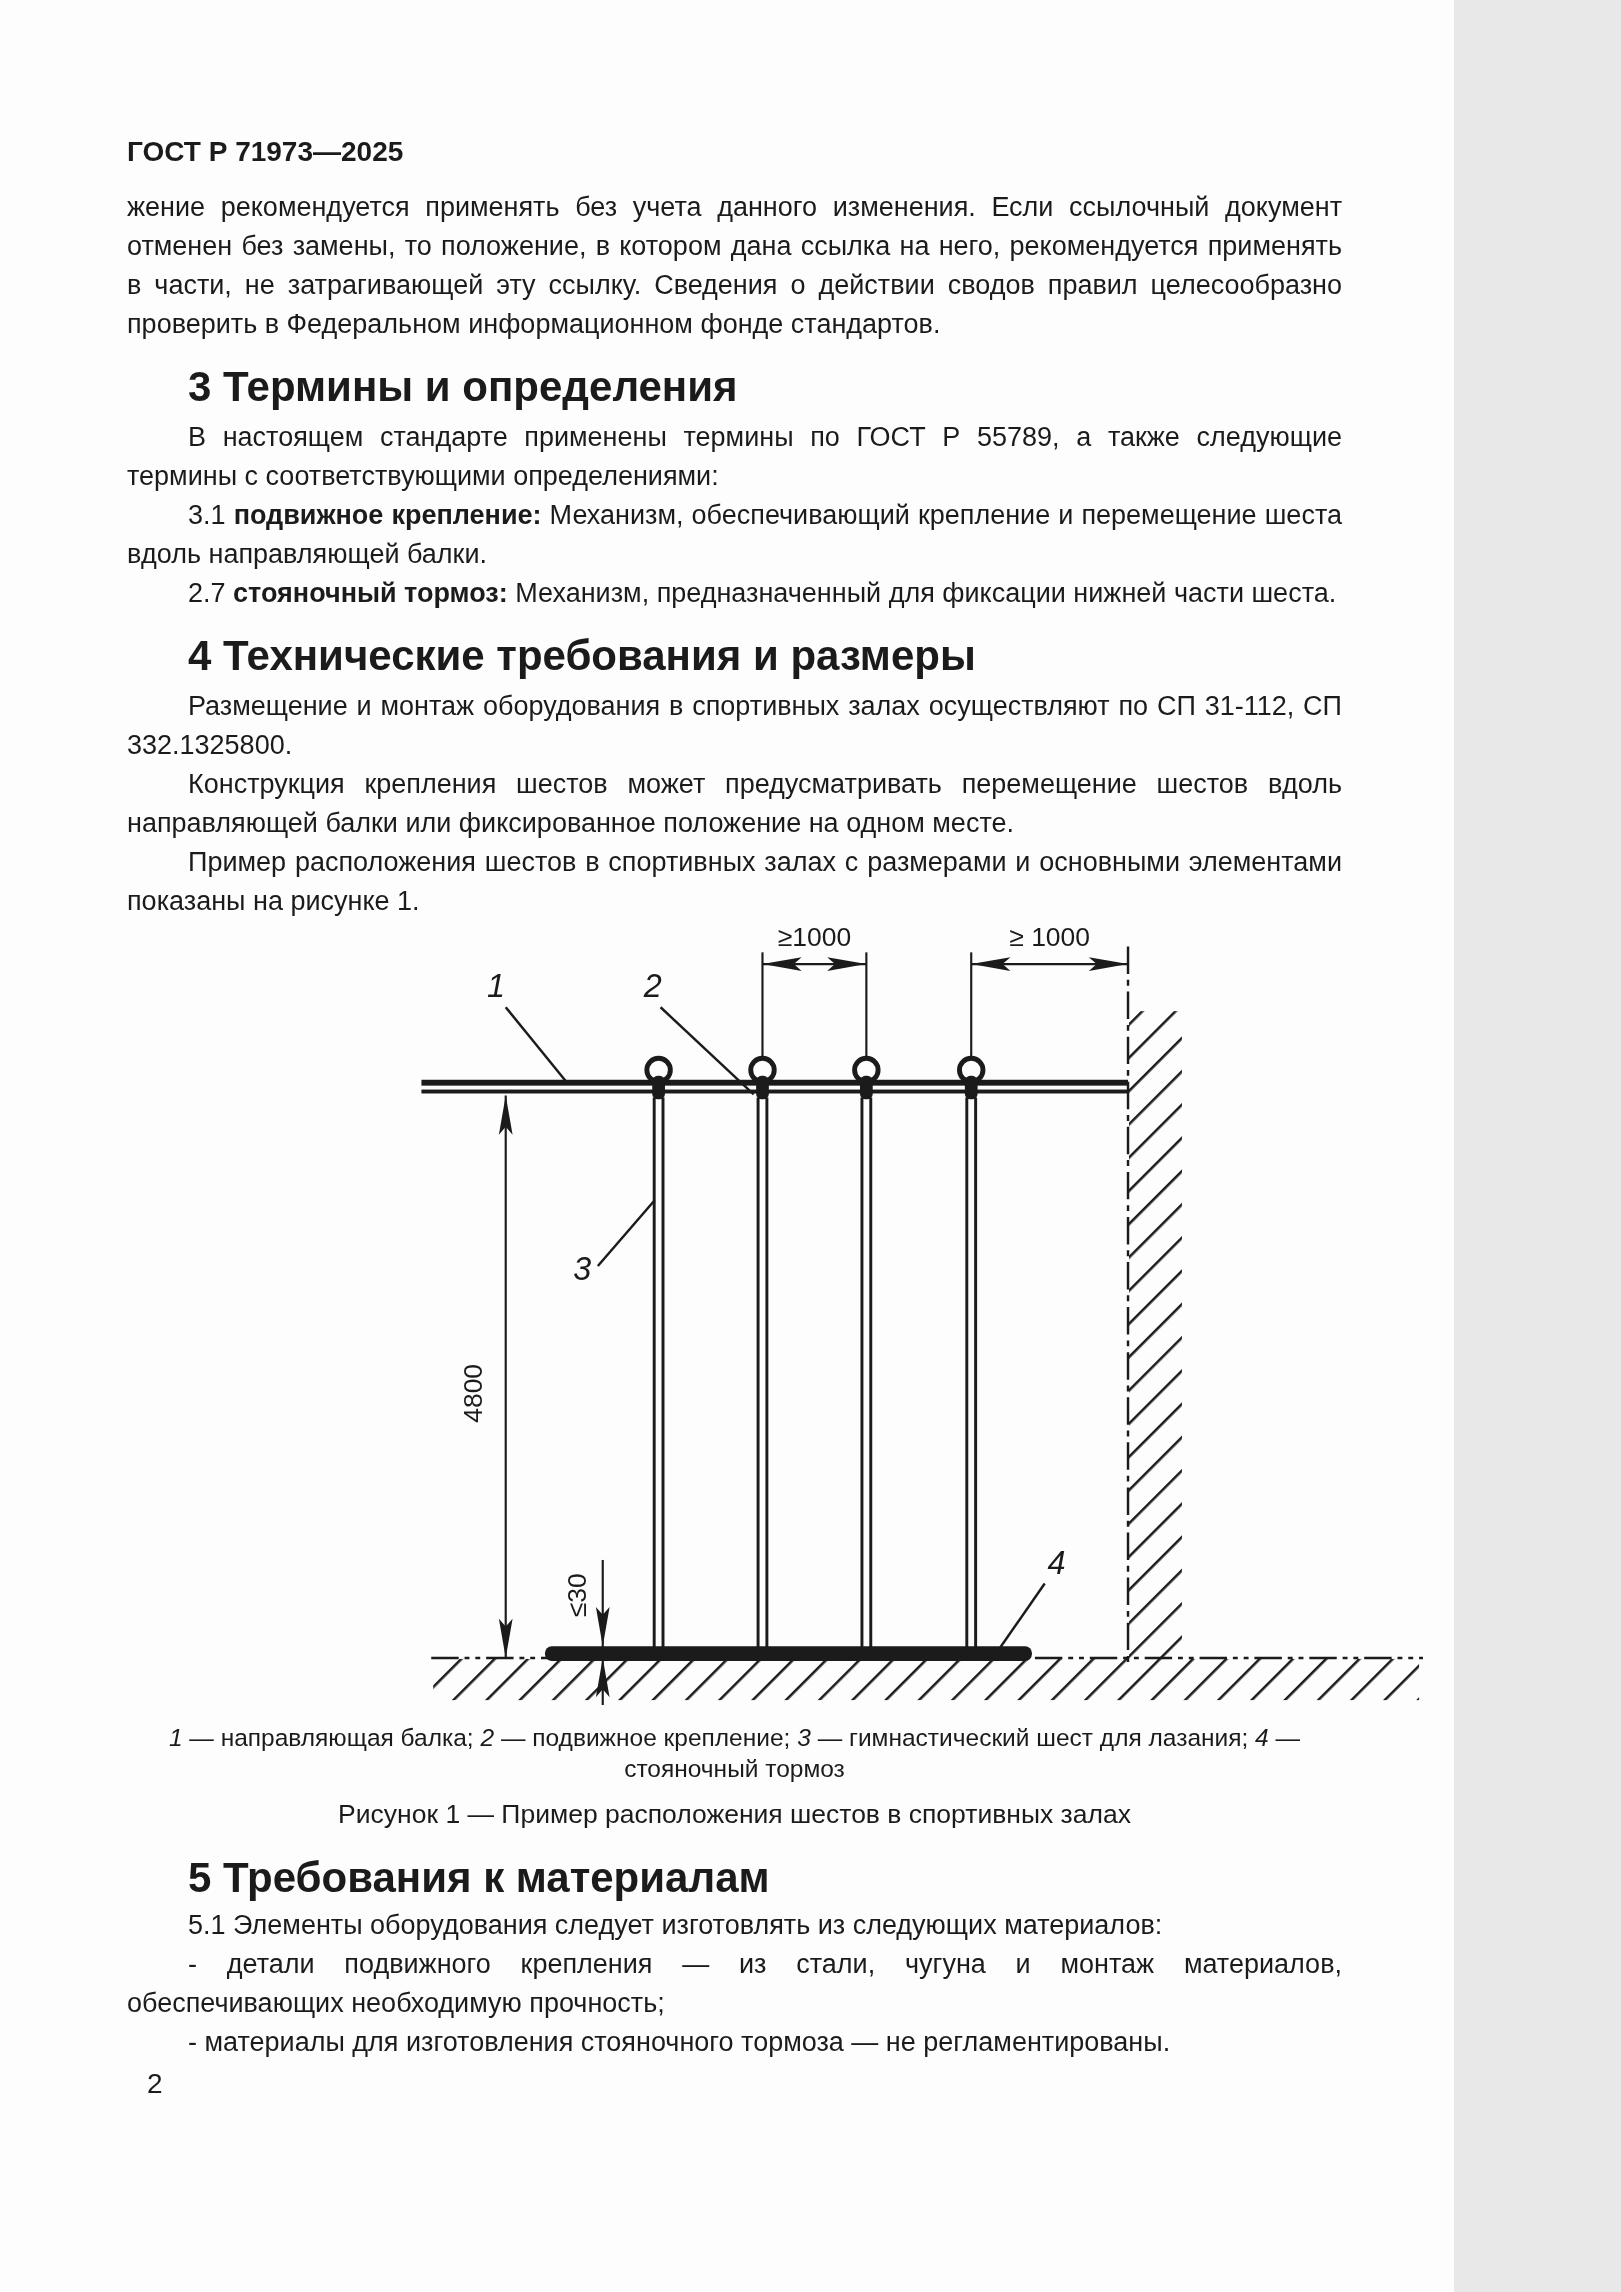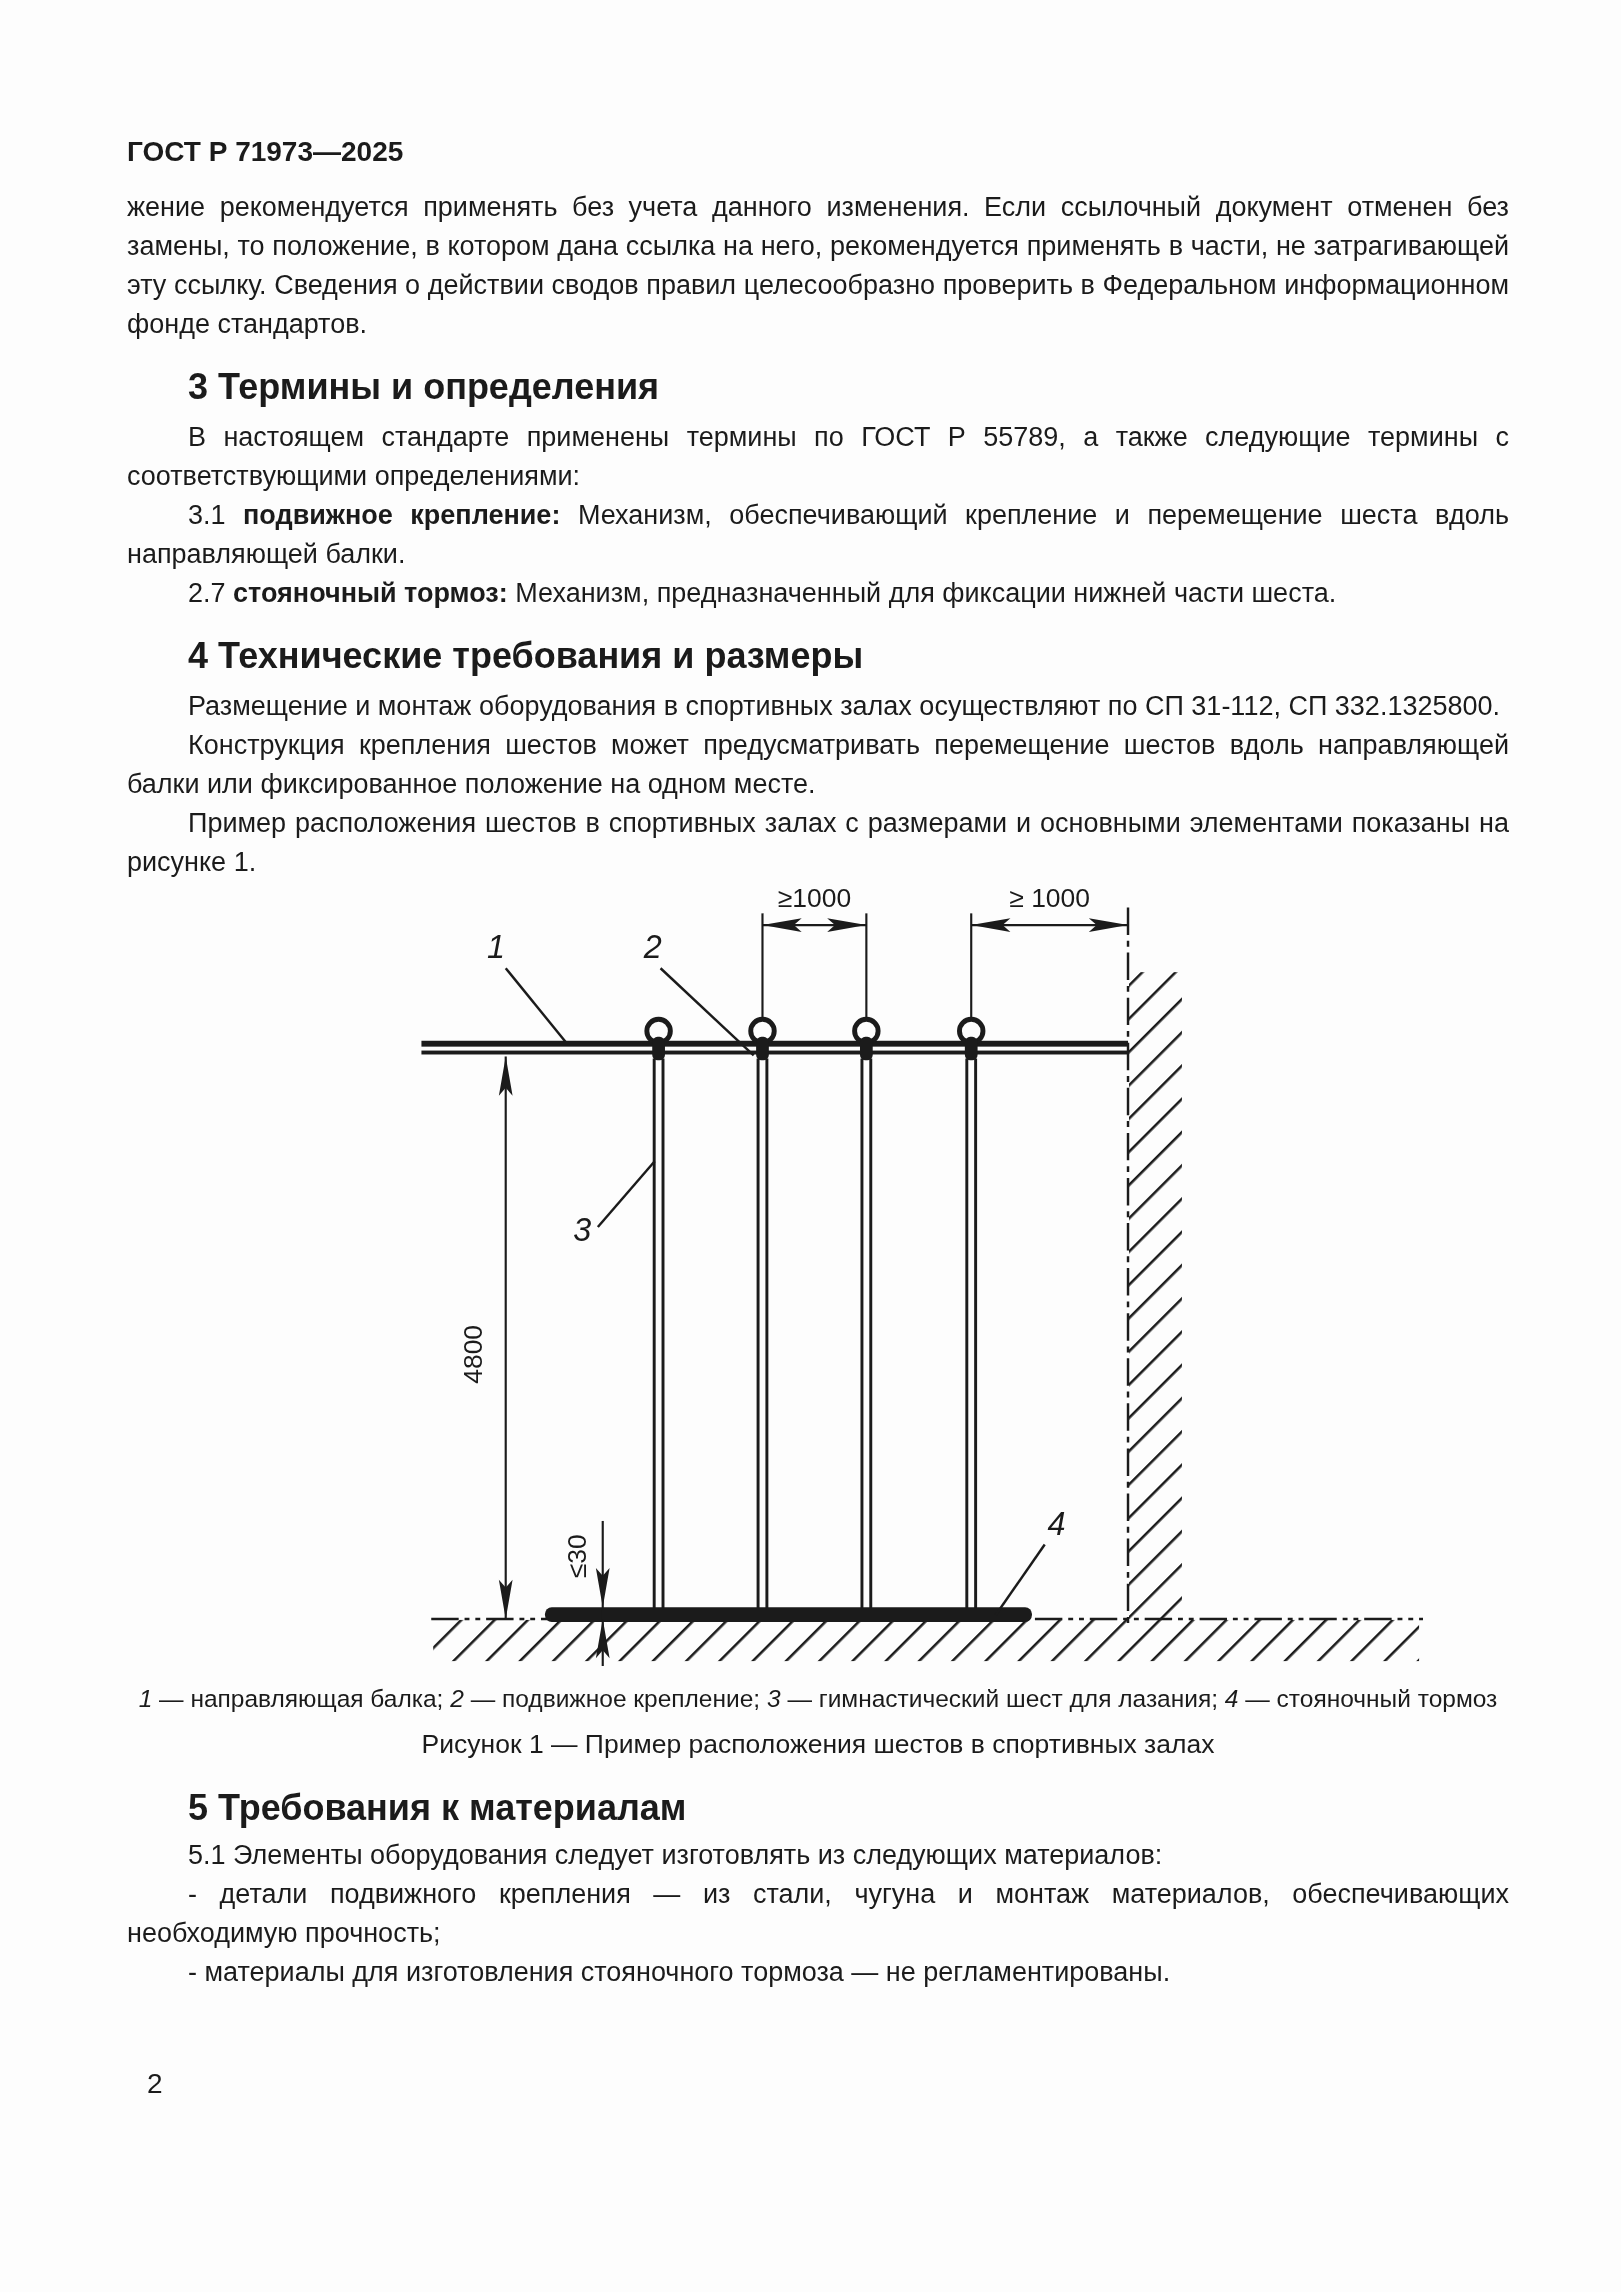--- a/index.html
+++ b/index.html
@@ -1,30 +1,30 @@
 <!DOCTYPE html>
 <html><head>
 <meta charset="utf-8">
 <style>
   html,body{margin:0;padding:0;background:#e8e8e8;}
   .page{
     position:relative;
-    width:1621px;height:2293px;
+    width:1454px;height:2293px;
     background:#fdfdfd;
     font-family:"Liberation Sans", sans-serif;
     color:#1b1b1b;
     box-sizing:border-box;
     padding:137px 112px 0 127px;
     overflow:hidden;
   }
   .std-header{font-weight:bold;font-size:28px;line-height:29px;}
   p{margin:0;font-size:27px;line-height:39px;text-align:justify;}
   .cont{margin-top:21.6px;}
   .ind{text-indent:61px;}
-  h2{font-size:36px;line-height:35px;font-weight:bold;margin:25.5px 0 13.7px 61px;}
+  h2{font-size:42px;line-height:35px;font-weight:bold;margin:25.5px 0 13.7px 61px;}
   h2.s5{margin-top:29px;margin-bottom:11.8px;}
   .term{font-weight:bold;margin-top:8px;}
   .figure-wrap{position:relative;width:1621px;height:784px;margin-left:-127px;}
   .figure-wrap svg{position:absolute;left:0;top:0;}
   .fig-legend{margin-top:17px;text-align:center;font-size:24.5px;line-height:31px;text-indent:0;}
   .fig-legend i{font-style:italic;}
   .fig-caption{margin-top:13.7px;text-align:center;font-size:26.5px;line-height:33px;text-indent:0;}
   .page-num{position:absolute;left:147px;top:2068px;font-size:28px;}
   .dimtext{font-size:27px;fill:#1b1b1b;}
   .lbl{font-size:33px;font-style:italic;fill:#1b1b1b;}

